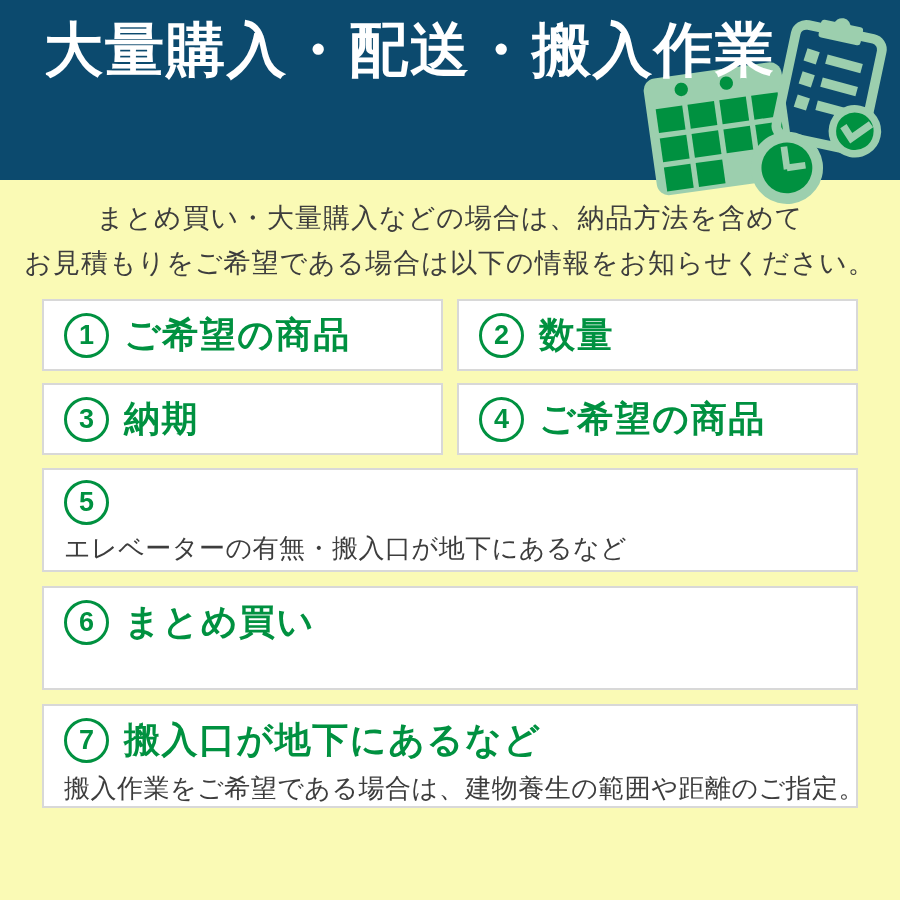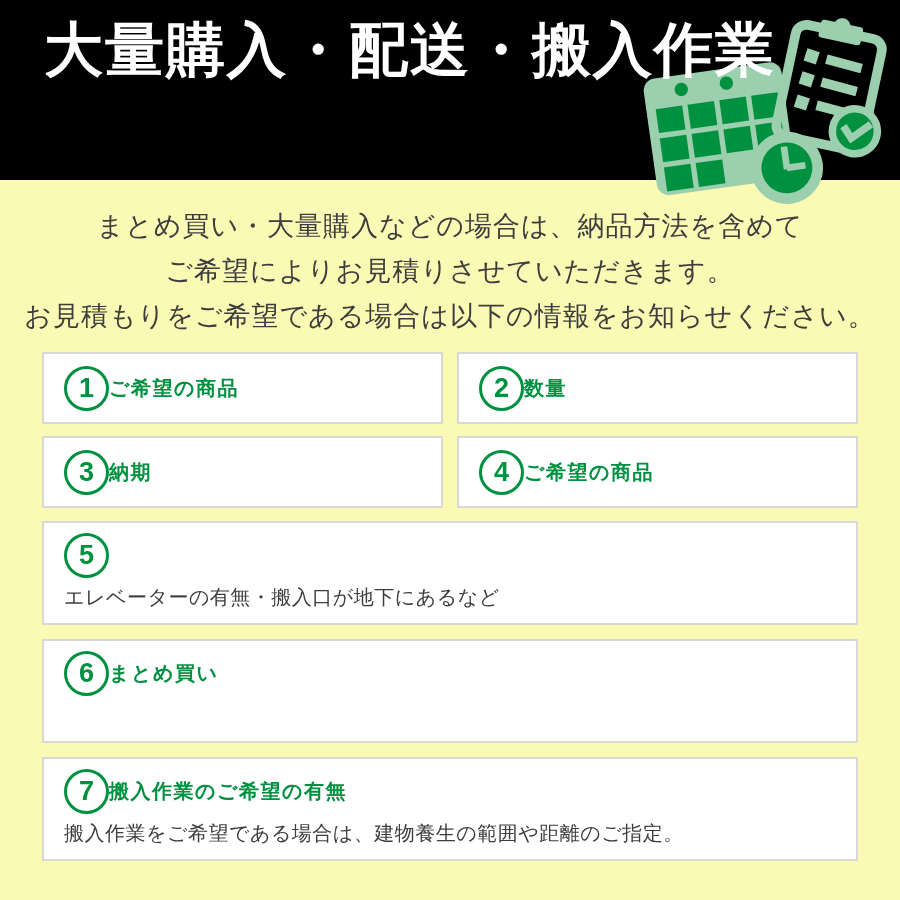--- a/index.html
+++ b/index.html
@@ -2,57 +2,57 @@
 <html><head>
 <meta charset="utf-8">
 <style>
   html,body{margin:0;padding:0;}
   .page{
     width:900px;height:900px;position:relative;overflow:hidden;
     background:#fafab5;
     font-family:"Liberation Sans","DejaVu Sans",sans-serif;
   }
   
-  .hero{height:180px;background:#000000;position:relative;}
+  .hero{height:180px;background:#0c4a6e;position:relative;}
   .hero-title{
     position:absolute;left:44px;top:14px;z-index:2;margin:0;
     color:#ffffff;font-size:59px;font-weight:900;line-height:73px;
     letter-spacing:2px;white-space:nowrap;
   }
   .hero-icons{position:absolute;right:6px;top:14px;width:246px;height:172px;z-index:1;}
   .icon-calendar{position:absolute;left:0;top:40px;transform:rotate(-8deg);}
   .icon-clipboard{position:absolute;right:4px;top:0;transform:rotate(12deg);}
   svg{overflow:visible;display:block;}
   
   .intro{
-    padding-top:24px;text-align:center;
+    padding-top:16px;text-align:center;
     color:#3d3d3d;font-size:27px;line-height:45px;font-weight:500;
     letter-spacing:1px;
   }
   
   .list{margin:13px 42px 0;}
   .row2{display:flex;gap:14px;margin-bottom:12px;}
   .row2.second{margin-bottom:13px;}
   .card{background:#ffffff;border:2px solid #d8d8d8;box-sizing:border-box;}
   .card.small{height:72px;flex:1;display:flex;align-items:center;padding-left:20px;}
   .card.tall{height:104px;margin-bottom:14px;padding:10px 0 0 20px;}
   .card.tall.last{margin-bottom:0;}
   .card-head{display:flex;align-items:center;}
   .num-circle{
     width:45px;height:45px;box-sizing:border-box;flex:0 0 45px;
     border:3px solid #009140;border-radius:50%;
     display:flex;align-items:center;justify-content:center;
     color:#009140;font-size:27px;font-weight:700;
   }
   .card-title{
-    color:#009140;font-size:20px;font-weight:700;
+    margin-left:15px;color:#009140;font-size:36px;font-weight:700;
     letter-spacing:1.5px;white-space:nowrap;
   }
   .card-note{
-    margin-top:6px;color:#3d3d3d;font-size:20px;font-weight:500;
+    margin-top:6px;color:#3d3d3d;font-size:26px;font-weight:500;
     letter-spacing:0.5px;white-space:nowrap;
   }
 </style>
 </head>
 <body>
 
 <div class="page">
 
   <div class="hero">
     <div class="hero-icons">
@@ -97,21 +97,20 @@
           <circle cx="85" cy="104" r="21" fill="#009140" stroke="#9ccfae" stroke-width="7"></circle>
           <polyline points="76,104 83,111 96,97" fill="none" stroke="#9ccfae" stroke-width="7" stroke-linecap="square"></polyline>
         </svg>
       </span>
     </div>
     <h1 class="hero-title"><span>大量購入・配送・搬入作業</span><br></h1>
   </div>
 
   <div class="intro">
     <div>まとめ買い・大量購入などの場合は、納品方法を含めて</div>
-    <div>ご希望によりお見積りさせていただきます。</div>
     <div>お見積もりをご希望である場合は以下の情報をお知らせください。</div>
   </div>
 
   <div class="list">
 
     <div class="row2">
       <div class="card small">
         <span class="num-circle">
             <span>1</span>
           </span>
@@ -156,19 +155,19 @@
           </span>
         <span class="card-title">まとめ買い</span>
       </div>
     </div>
 
     <div class="card tall last">
       <div class="card-head">
         <span class="num-circle">
             <span>7</span>
           </span>
-        <span class="card-title">搬入作業のご希望の有無</span>
+        <span class="card-title">搬入口が地下にあるなど</span>
       </div>
       <div class="card-note">搬入作業をご希望である場合は、建物養生の範囲や距離のご指定。</div>
     </div>
 
   </div>
 </div>
 
 </body></html>

